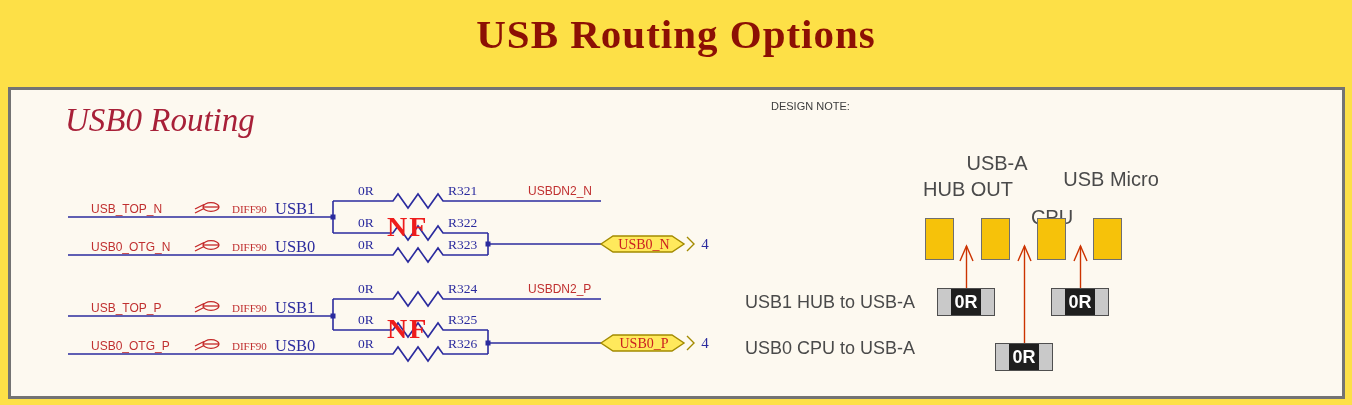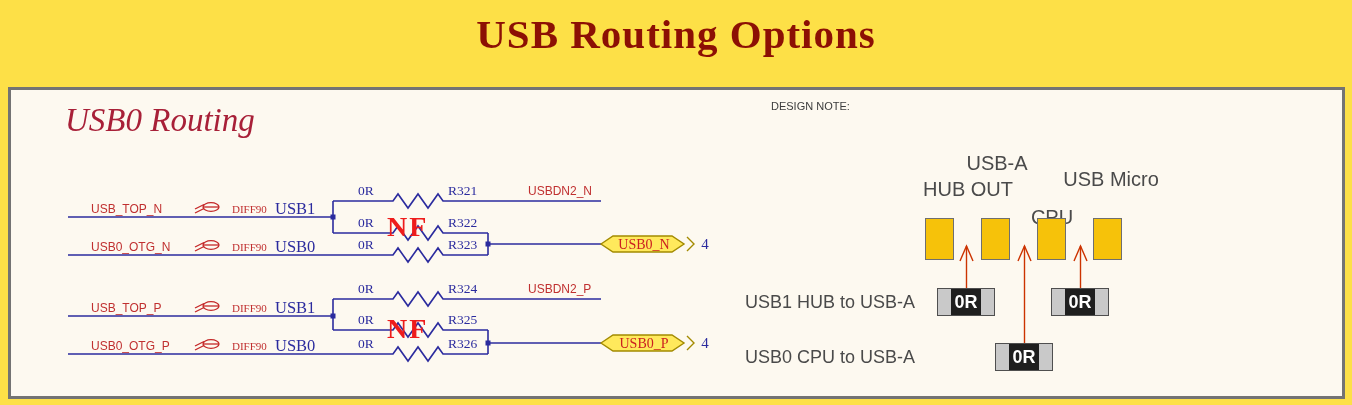--- a/index.html
+++ b/index.html
@@ -187,16 +187,16 @@
       <div class="body">0R</div>
       <div class="cap"></div>
     </div>
     <div class="chip" style="left:984px;top:253px;">
       <div class="cap"></div>
       <div class="body">0R</div>
       <div class="cap"></div>
     </div>
 
     <div class="opt-label" style="left:734px;top:202px;">USB1 HUB to USB-A</div>
-    <div class="opt-label" style="left:734px;top:257px;">USB0 CPU to USB-A</div>
+    <div class="opt-label" style="left:734px;top:248px;">USB0 CPU to USB-A</div>
 
   </div>
 </div>
 
 </body></html>

